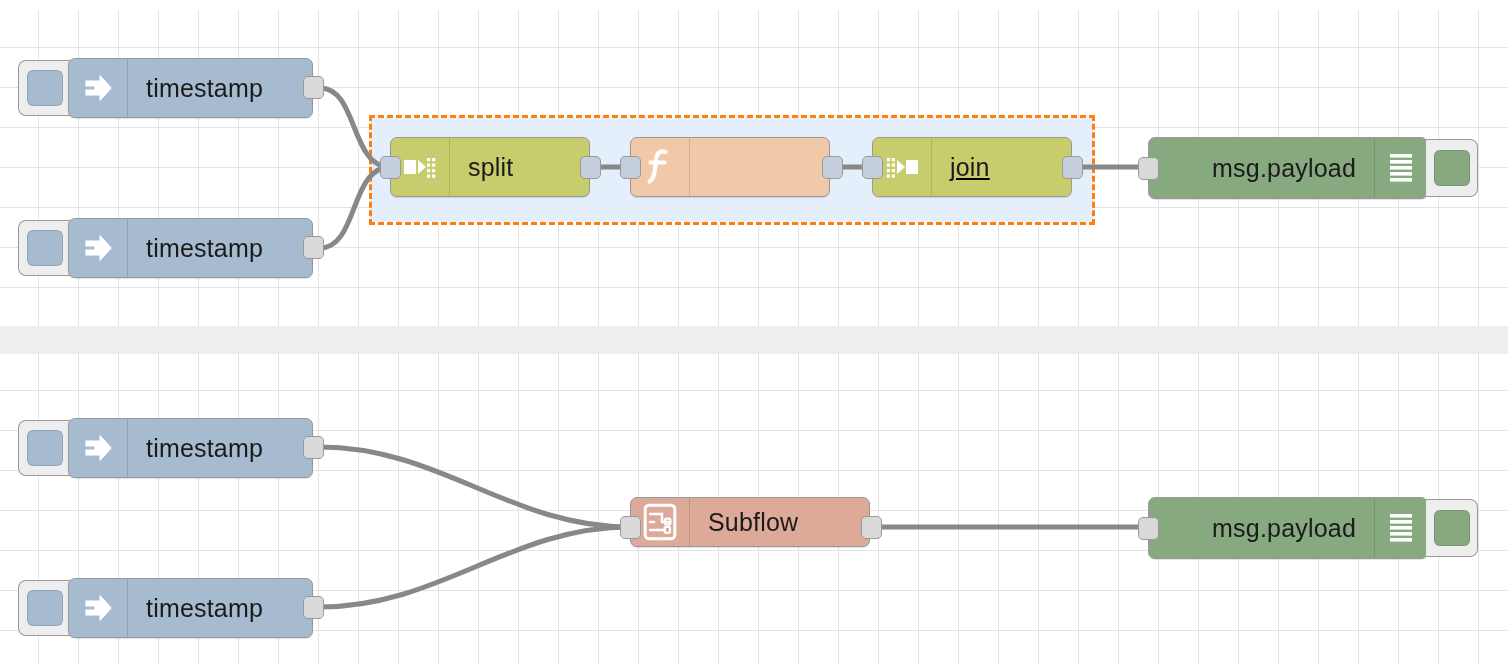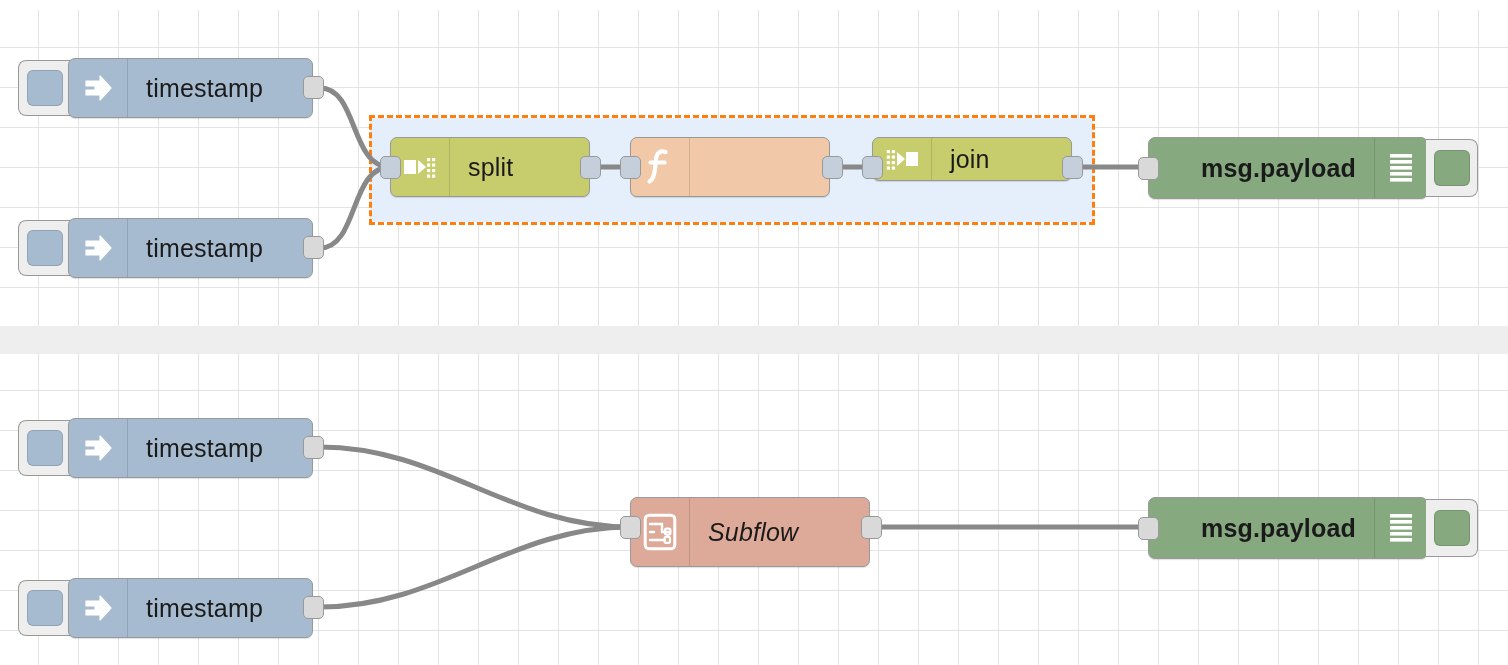--- a/index.html
+++ b/index.html
@@ -89,21 +89,21 @@
   .node .label {
     flex: 1 1 auto;
     display: flex;
     align-items: center;
     padding: 0 18px;
     font-size: 25px;
     color: #1a1a1a;
     white-space: nowrap;
     letter-spacing: 0.2px;
   }
-  .node .label.right-align { justify-content: flex-end; font-weight: bold; }
+  .node .label.right-align { justify-content: flex-end; }
 
   .node-inject   { background: #a6bbcf; }
   .node-split    { background: #c7cd6d; }
   .node-join     { background: #c7cd6d; }
   .node-function { background: #f2c9a8; }
   .node-subflow  { background: #ddaa99; }
   .node-debug    { background: #87a980; }
 
   
   .side-button {
@@ -223,21 +223,21 @@
       <svg width="30" height="38" viewBox="0 0 30 38">
         <path d="M20.5 4 C14 2 11.5 6 11 11.5 L10.2 19 C9.6 27 8 31.5 4.5 33.5" fill="none" stroke="#ffffff" stroke-width="4.2" stroke-linecap="round"></path>
         <path d="M5.5 14.5 H19.5" fill="none" stroke="#ffffff" stroke-width="4.2" stroke-linecap="round"></path>
       </svg>
     </span>
     <span class="label"></span>
   </div>
   <div class="port dark" style="left:620px; top:146px;"></div>
   <div class="port dark" style="left:822px; top:146px;"></div>
 
-  <div class="node node-join" style="left:872px; top:127px; width:200px; height:44px;">
+  <div class="node node-join" style="left:872px; top:127px; width:200px; height:60px;text-decoration:underline;">
     <span class="icon-box">
       <svg width="36" height="26" viewBox="0 0 36 26">
         <g fill="#ffffff">
           <rect x="2.8" y="4" width="3.2" height="3.2"></rect>
             <rect x="7.8" y="4" width="3.2" height="3.2"></rect>
           <rect x="2.8" y="9.5" width="3.2" height="3.2"></rect>
             <rect x="7.8" y="9.5" width="3.2" height="3.2"></rect>
           <rect x="2.8" y="15" width="3.2" height="3.2"></rect>
             <rect x="7.8" y="15" width="3.2" height="3.2"></rect>
           <rect x="2.8" y="20.5" width="3.2" height="3.2"></rect>
@@ -290,21 +290,21 @@
   <div class="node node-inject" style="left:68px; top:568px; width:245px; height:60px;">
     <span class="icon-box">
       <svg width="34" height="34" viewBox="0 0 34 34">
         <path d="M5 10 H19 V5 L30 17 L19 29 V24 H5 V19 H14 V15 H5 Z" fill="#ffffff" stroke="#ffffff" stroke-width="1.2" stroke-linejoin="round"></path>
       </svg>
     </span>
     <span class="label">timestamp</span>
   </div>
   <div class="port" style="left:303px; top:586px;"></div>
 
-  <div class="node node-subflow" style="left:630px; top:487px; width:240px; height:70px;font-style:italic;">
+  <div class="node node-subflow" style="left:630px; top:487px; width:240px; height:50px;">
     <span class="icon-box">
       <svg width="34" height="38" viewBox="0 0 34 38">
         <rect x="2.2" y="2.2" width="29.6" height="33.6" rx="4" ry="4" fill="none" stroke="#ffffff" stroke-width="3"></rect>
         <g fill="none" stroke="#ffffff" stroke-width="2.4" stroke-linecap="round">
           <path d="M7 11 H13"></path>
           <path d="M7 19 H11"></path>
           <path d="M7 27 H14"></path>
           <path d="M13 11 H19 V19 H27"></path>
           <path d="M14 27 H22"></path>
         </g>

